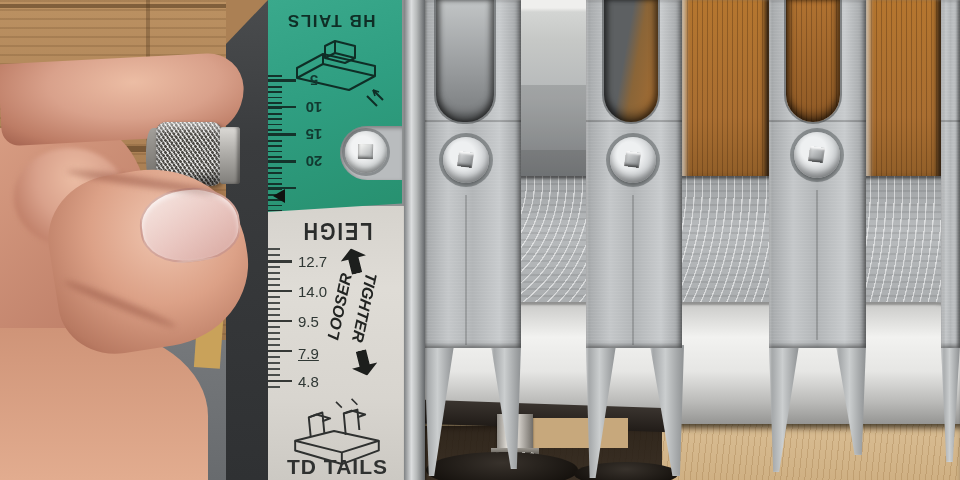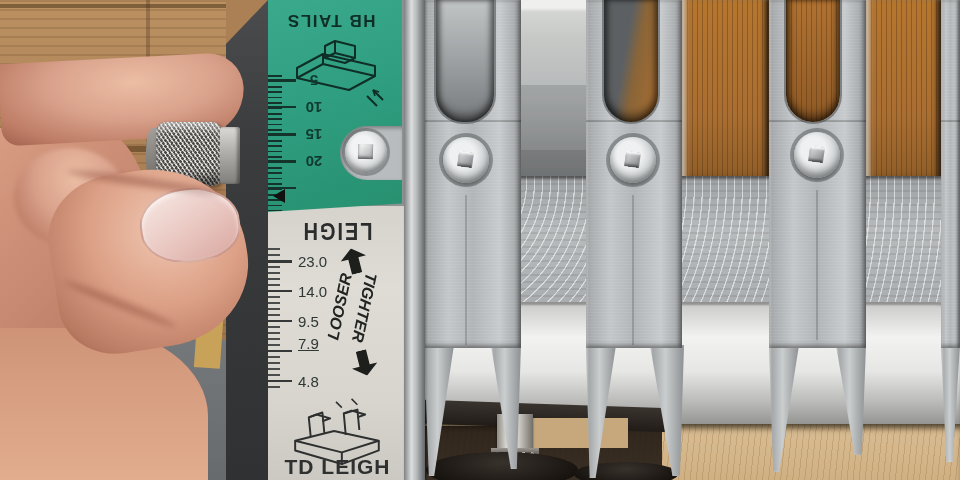--- a/index.html
+++ b/index.html
@@ -190,40 +190,40 @@
     <div class="abs ticks g-major" style="left:0;top:79px;width:29px;height:132px;"></div>
     <div class="abs g-num flip" style="left:32px;top:70px;width:30px;height:20px;">5</div>
     <div class="abs g-num flip" style="left:32px;top:97px;width:30px;height:20px;">10</div>
     <div class="abs g-num flip" style="left:32px;top:124px;width:30px;height:20px;">15</div>
     <div class="abs g-num flip" style="left:32px;top:151px;width:30px;height:20px;">20</div>
     <div class="abs tri-left" style="left:6px;top:189px;"></div>
 
     <div class="abs leigh" style="left:20px;top:216px;width:100px;height:26px;">LEIGH</div>
     <div class="abs ticks w-minor" style="left:0;top:248px;width:13px;height:144px;"></div>
     <div class="abs ticks w-major" style="left:0;top:260px;width:25px;height:124px;"></div>
-    <div class="abs w-num" style="left:31px;top:253px;width:40px;height:18px;">23.0</div>
+    <div class="abs w-num" style="left:31px;top:253px;width:40px;height:18px;">12.7</div>
     <div class="abs w-num" style="left:31px;top:283px;width:40px;height:18px;">14.0</div>
     <div class="abs w-num" style="left:31px;top:313px;width:40px;height:18px;">9.5</div>
-    <div class="abs w-num" style="left:31px;top:335px;width:40px;height:18px;text-decoration:underline;">7.9</div>
+    <div class="abs w-num" style="left:31px;top:345px;width:40px;height:18px;text-decoration:underline;">7.9</div>
     <div class="abs w-num" style="left:31px;top:373px;width:40px;height:18px;">4.8</div>
     <div class="abs blk-arrow" style="left:74px;top:248px;width:26px;height:26px;transform:rotate(-14deg);"></div>
     <div class="abs rot-word" style="left:30px;top:296px;width:130px;height:22px;transform:rotate(102deg);">TIGHTER</div>
     <div class="abs rot-word" style="left:10px;top:296px;width:130px;height:22px;transform:rotate(282deg);">LOOSER</div>
     <div class="abs blk-arrow" style="left:84px;top:350px;width:26px;height:26px;transform:rotate(166deg);"></div>
     <svg class="abs" style="left:16px;top:396px;" width="106" height="70" viewBox="0 0 104 72" fill="none" stroke="#2e302f" stroke-width="2" stroke-linejoin="round">
       <path d="M10 46 L50 36 L96 46 L58 58 Z"></path>
       <path d="M10 46 L10 56 L58 70 L58 58"></path>
       <path d="M96 46 L96 56 L58 70"></path>
       <path d="M26 42 L24 22 L38 17 L40 38"></path>
       <path d="M24 22 L32 19 L46 23 L38 26"></path>
       <path d="M62 40 L60 18 L74 14 L76 35"></path>
       <path d="M60 18 L68 15 L82 19 L74 22"></path>
       <path d="M52 6 L58 12 M68 3 L74 9" stroke-width="1.6"></path>
     </svg>
-    <div class="abs td-title" style="left:0;top:455px;width:141px;height:25px;">TD LEIGH</div>
+    <div class="abs td-title" style="left:0;top:455px;width:141px;height:25px;">TD TAILS</div>
   </div>
 
   <div class="abs edge-bar" style="left:404px;top:0;width:21px;height:480px;"></div>
 
   <div class="abs body-col" style="left:226px;top:0;width:42px;height:480px;"></div>
   <div class="abs wedge" style="left:226px;top:0;width:42px;height:44px;"></div>
   <div class="abs tan-patch" style="left:196px;top:306px;width:26px;height:62px;background:#c9a25a;transform:rotate(4deg);"></div>
 
   <div class="abs skin3" style="left:0;top:128px;width:152px;height:352px;border-radius:0 38% 22% 0/0 30% 20% 0;"></div>
   <div class="abs skin4" style="left:0;top:328px;width:208px;height:152px;border-radius:0 58% 0 0;"></div>

